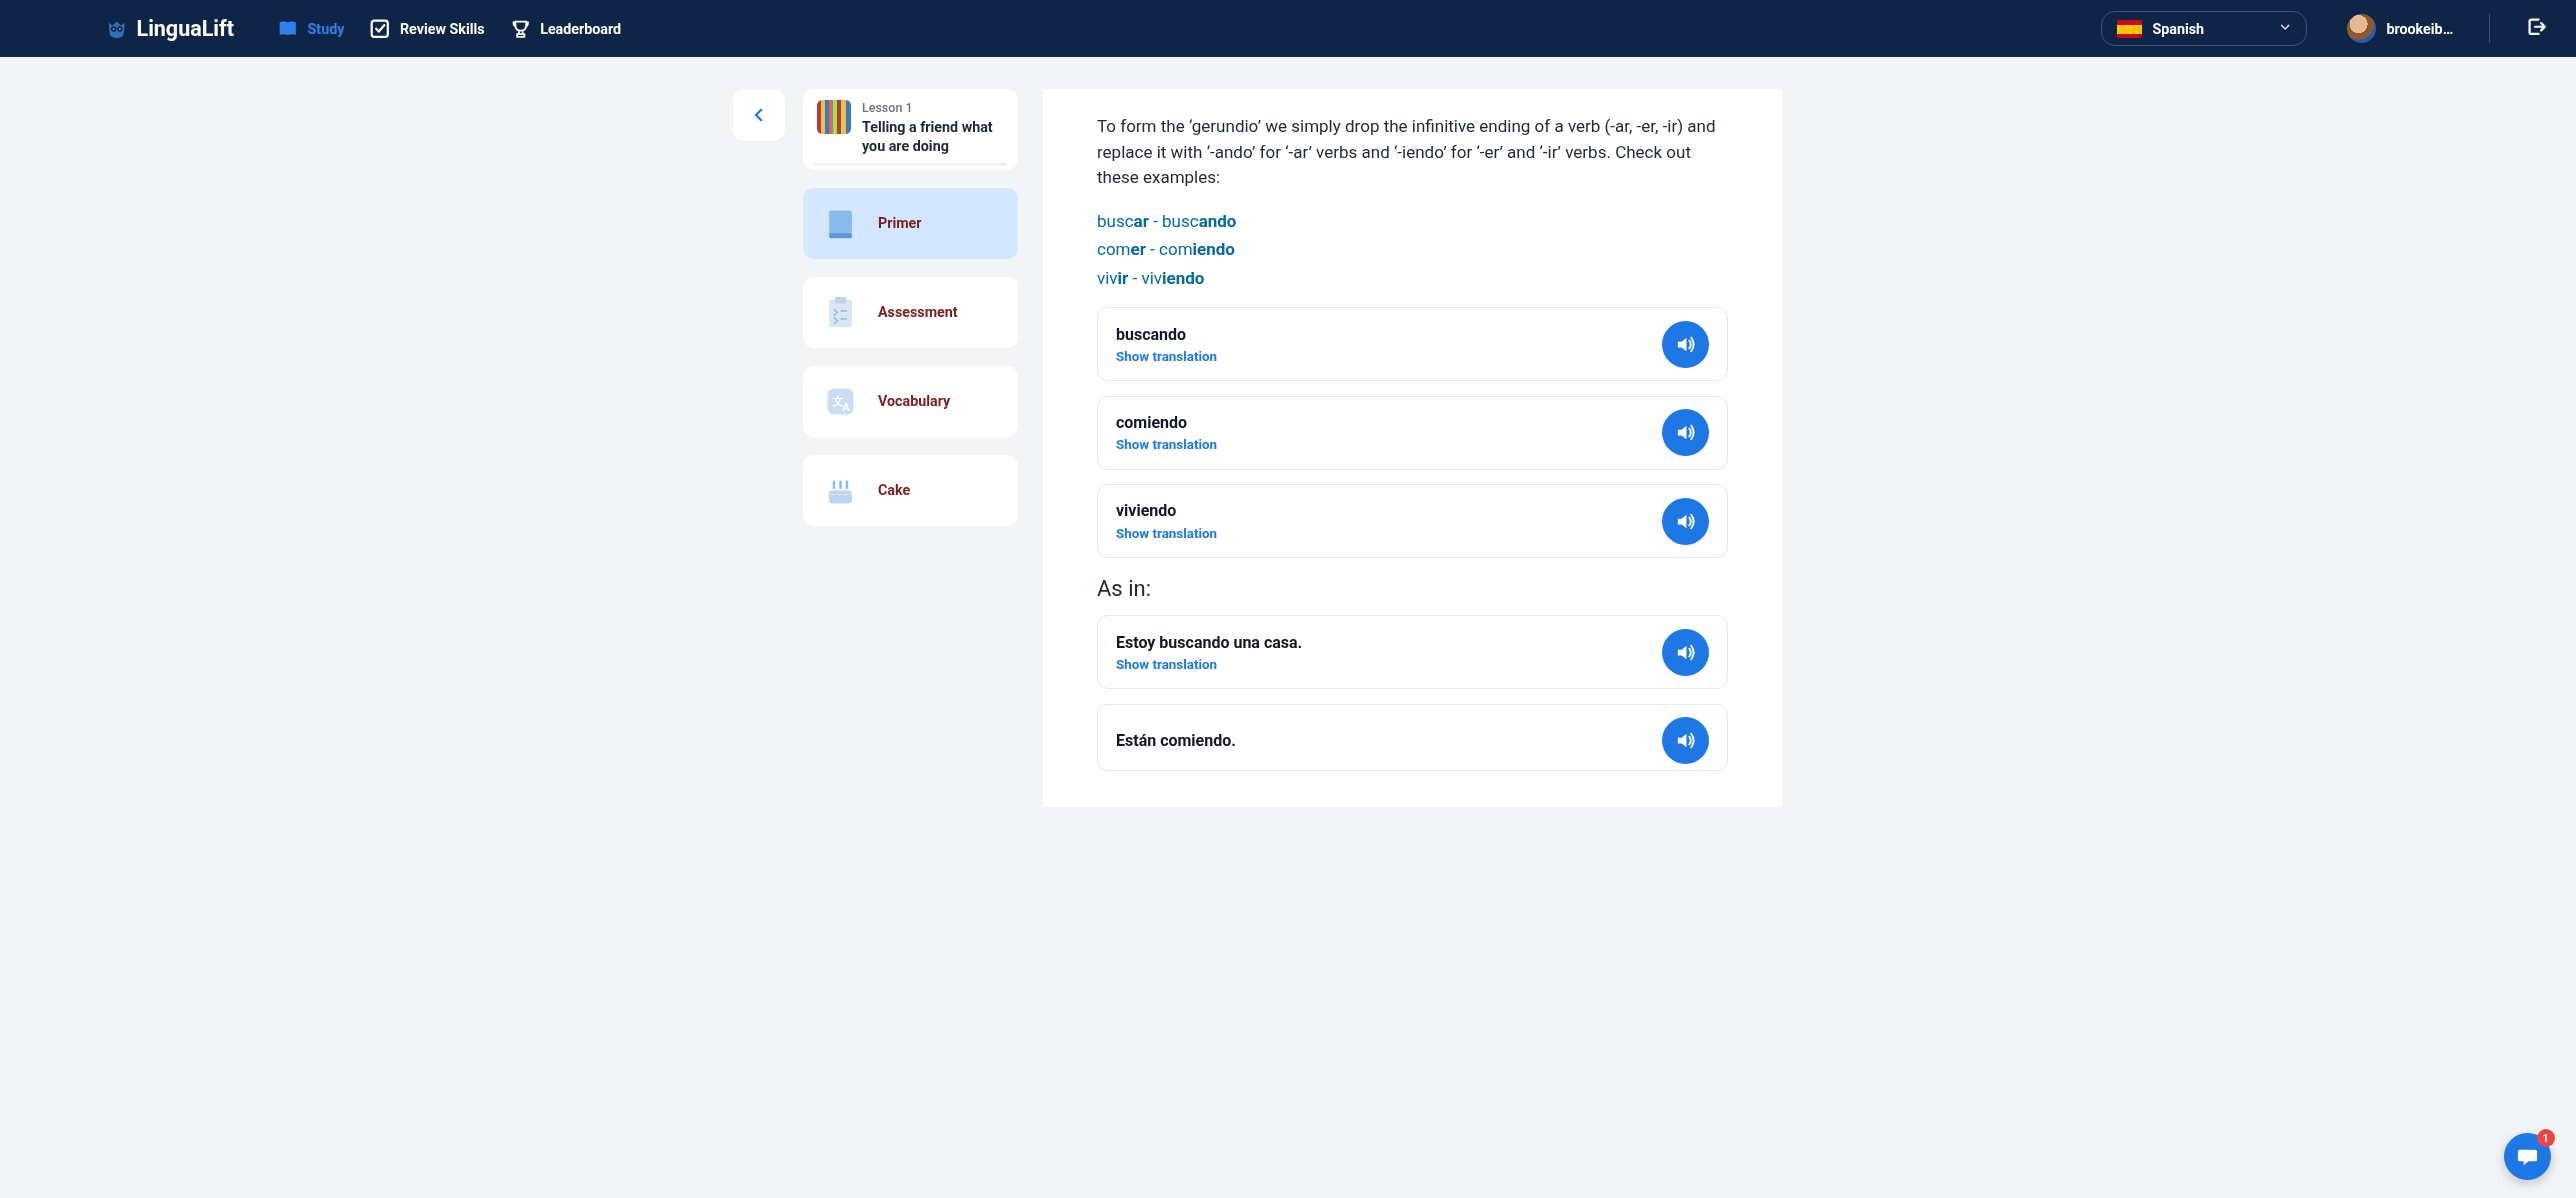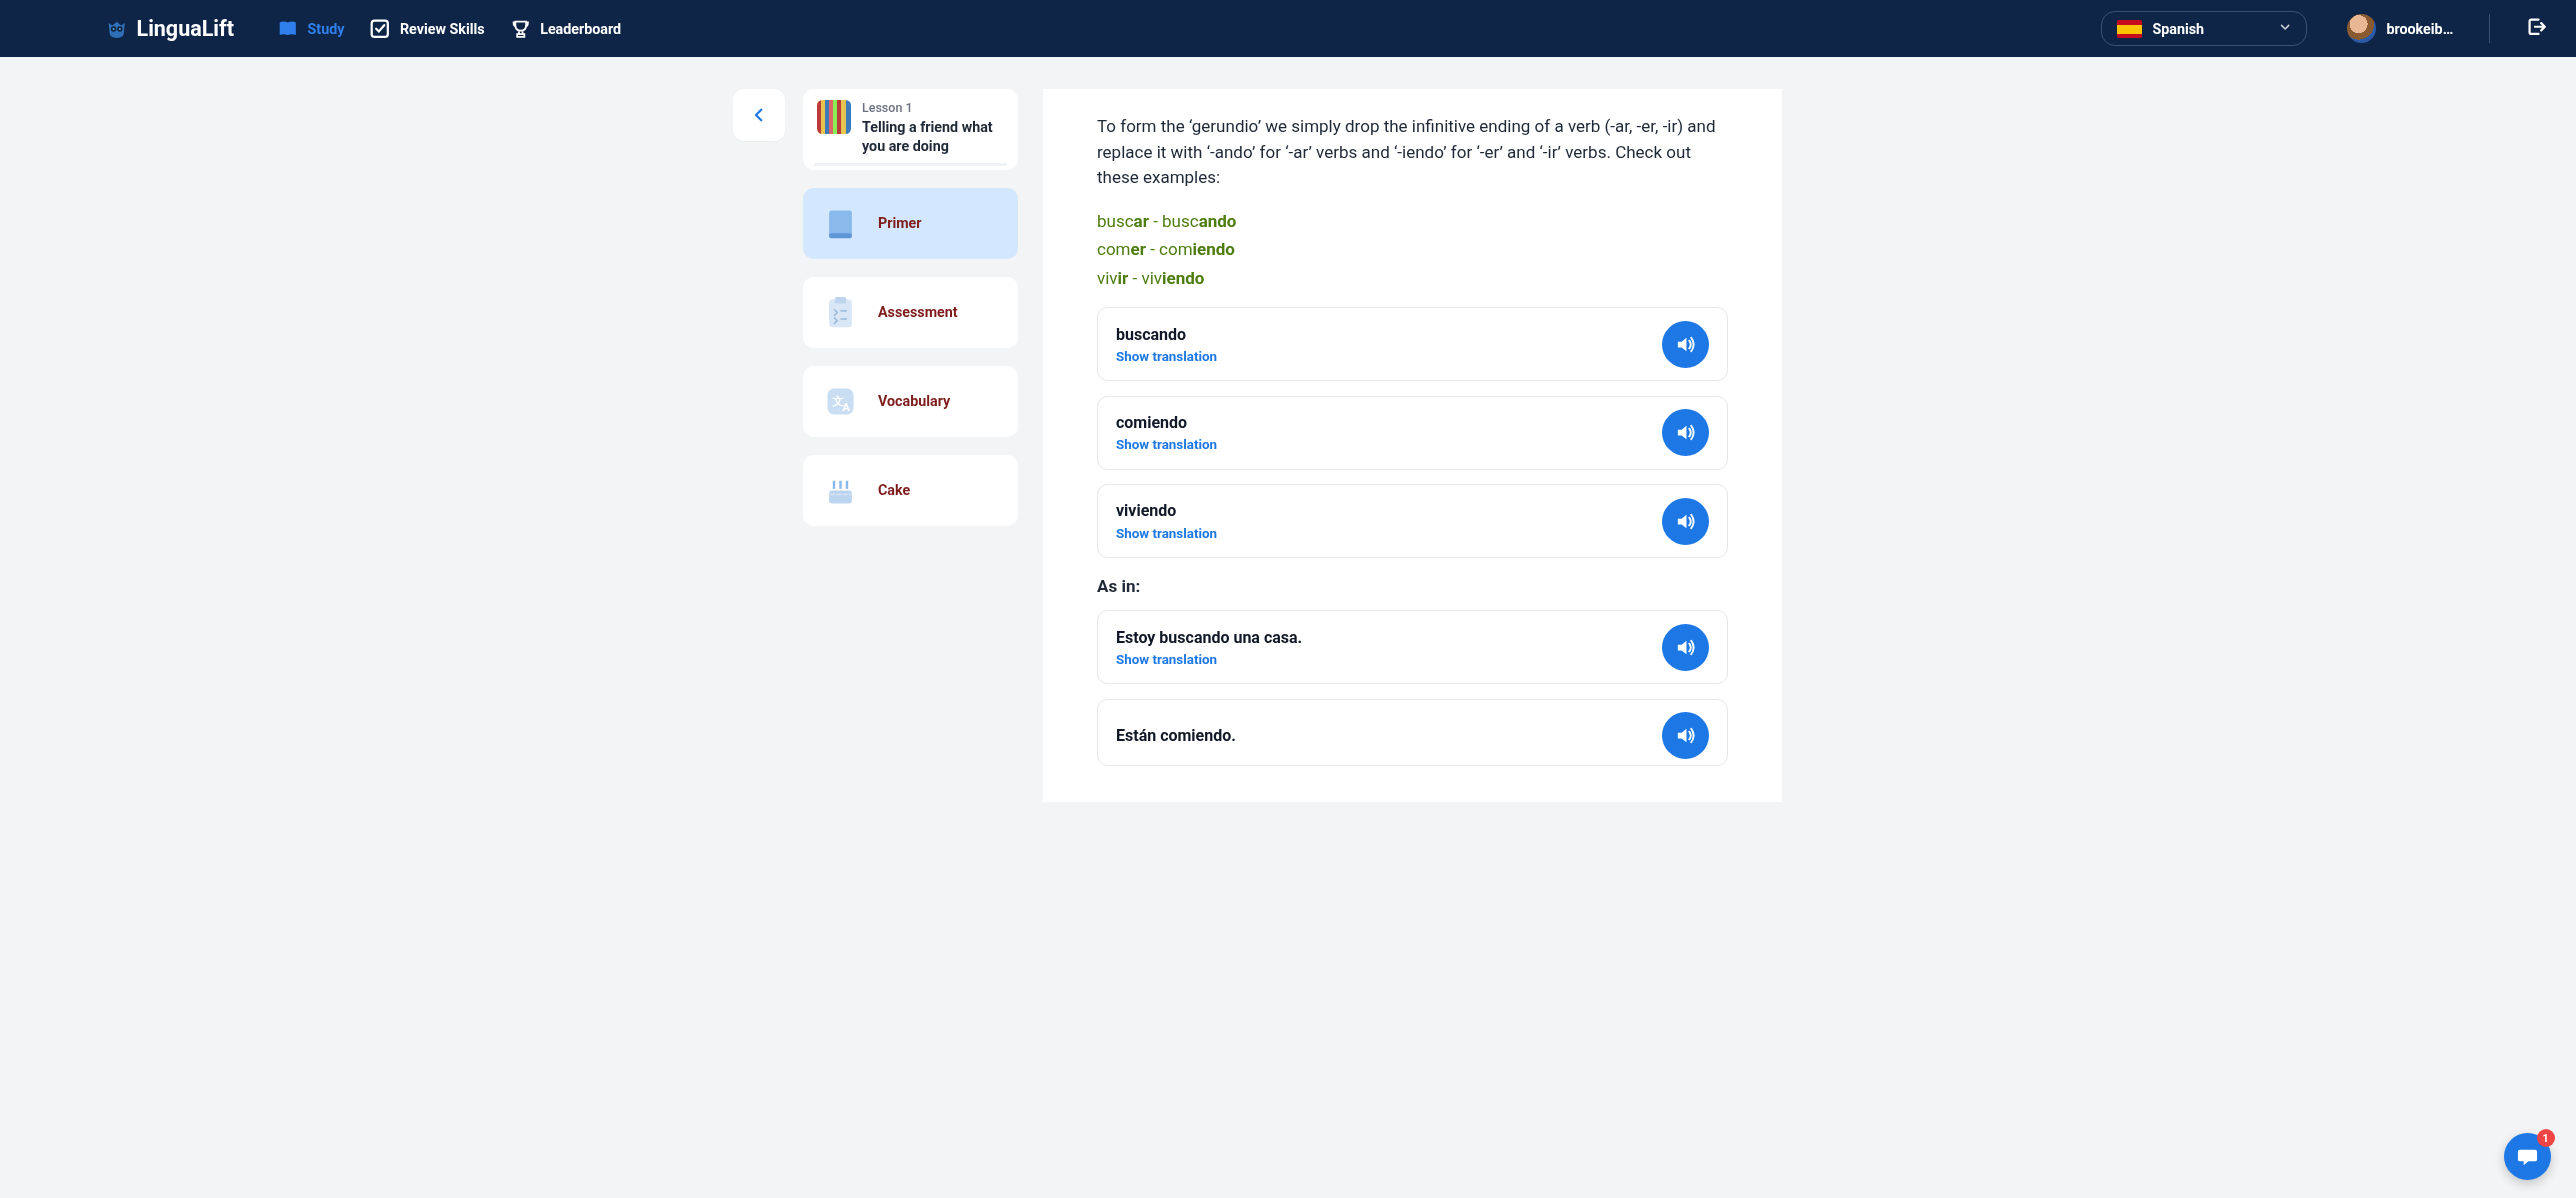--- a/index.html
+++ b/index.html
@@ -175,21 +175,21 @@
   }
   .intro {
     font-size:17px;
     line-height:1.5;
     color:#1f2937;
     margin-bottom:16px;
   }
   .example-line {
     font-size:17px;
     line-height:1.7;
-    color:#4d7c0f;
+    color:#0369a1;
   }
   .example-line b { font-weight:700;}
   .cards { margin-top:14.3px; display:flex; flex-direction:column; gap:14.3px;}
   .vocab-card {
     border:0.9px solid #e5e7eb;
     border-radius:10.7px;
     padding:12.5px 18px;
     display:flex;
     align-items:center;
     justify-content:space-between;
@@ -204,23 +204,22 @@
   }
   .audio-btn {
     width:47px; height:47px;
     border-radius:50%;
     background:#1d78e6;
     display:flex; align-items:center; justify-content:center;
     cursor:pointer;
     flex-shrink:0;
   }
   .subheading {
-    font-size:17px;
+    font-size:22px;
     margin:18px 0 12.5px 0;
-    font-weight:bold;
   }
 
   
   .chat-widget {
     position:fixed;
     bottom:18px;
     right:25px;
     width:47px; height:47px;
     border-radius:50%;
     background:#1d78e6;

